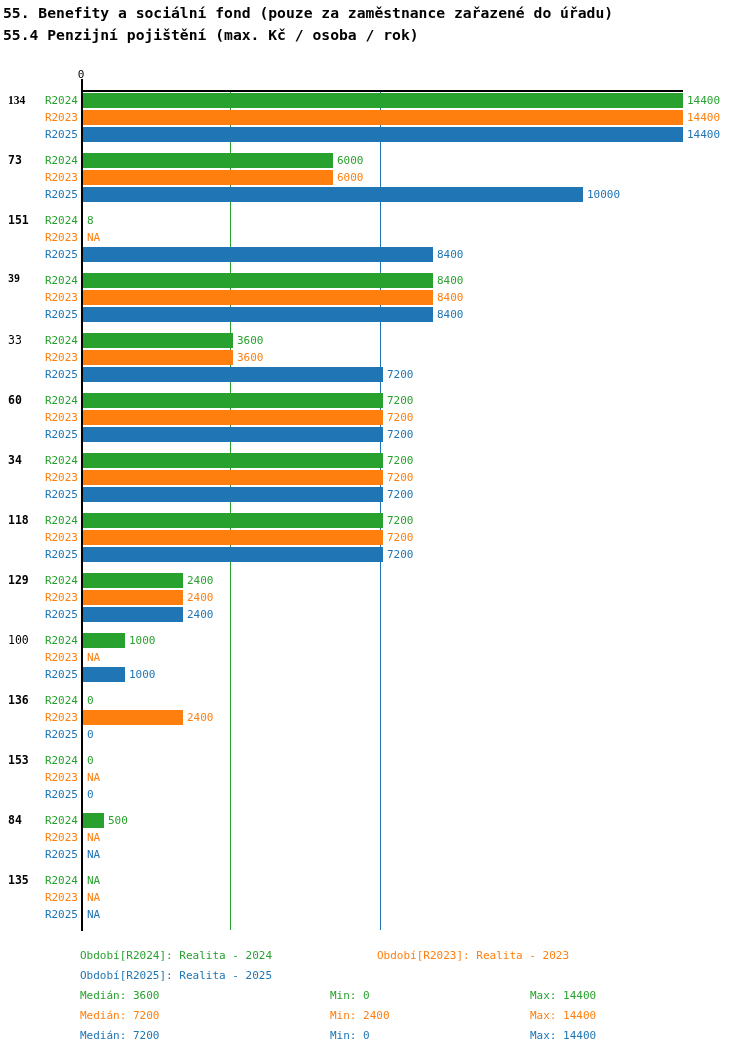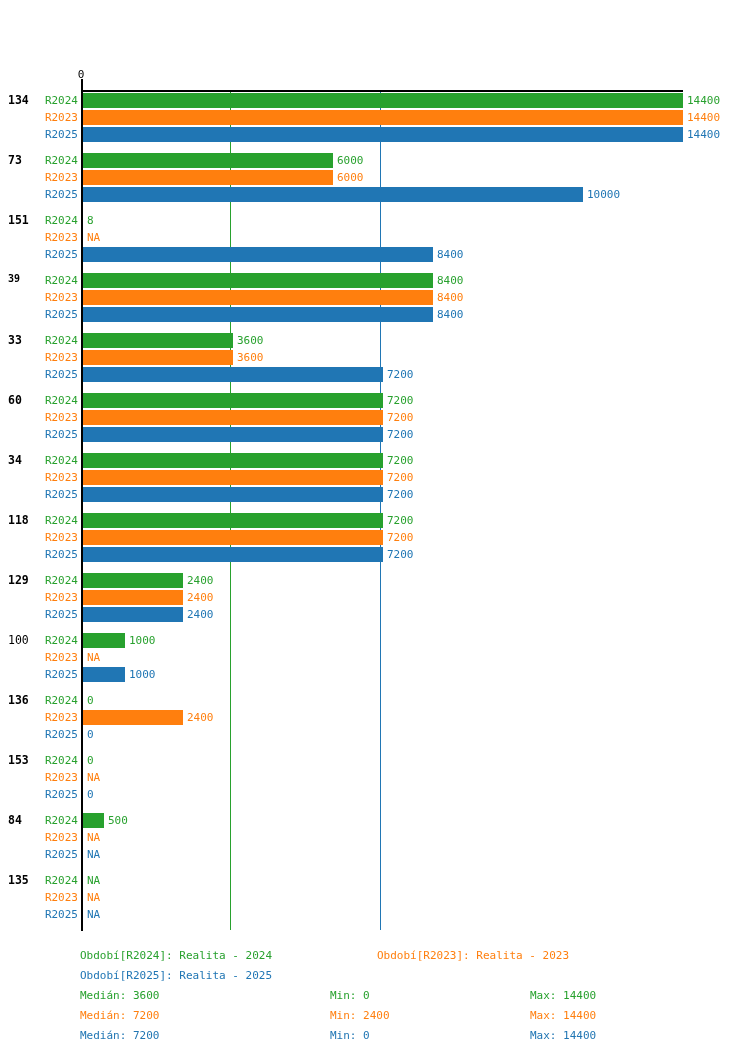--- a/index.html
+++ b/index.html
@@ -10,30 +10,32 @@
   #subtitle{left:3px;top:26px;font-size:14.7px;font-weight:bold;}
   #meta{left:3px;top:45px;font-size:9.5px;}
   #chart{position:absolute;left:0;top:0;width:750px;height:1052px;}
   .footer-text{font-size:11px;line-height:15px;height:15px;}
 </style>
 </head>
 <body>
 
 <div id="page">
 
+  <div class="abs" id="title">55. Benefity a sociální fond (pouze za zaměstnance zařazené do úřadu)</div>
+  <div class="abs" id="subtitle">55.4 Penzijní pojištění (max. Kč / osoba / rok)</div>
 
   <div id="chart">
       <div style="position: absolute; white-space: pre; left: 230px; top: 92px; width: 1px; height: 838px; background: rgb(40, 161, 46);"></div>
       <div style="position: absolute; white-space: pre; left: 380px; top: 92px; width: 1px; height: 838px; background: rgb(255, 127, 14);"></div>
       <div style="position: absolute; white-space: pre; left: 380px; top: 92px; width: 1px; height: 838px; background: rgb(32, 118, 180);"></div>
       <div style="position: absolute; white-space: pre; left: 81px; top: 90px; width: 602px; height: 2px; background: rgb(0, 0, 0);"></div>
       <div style="position: absolute; white-space: pre; left: 81px; top: 90px; width: 2px; height: 841px; background: rgb(0, 0, 0);"></div>
       <div style="position: absolute; white-space: pre; left: 81px; top: 79px; width: 2px; height: 11px; background: rgb(0, 0, 0);"></div>
       <div style="position: absolute; white-space: pre; left: 81px; top: 68px; font-size: 11px; transform: translateX(-50%);">0</div>
-      <div style="position: absolute; white-space: pre; left: 8px; top: 93px; height: 15px; line-height: 15px; font-size: 11.5px; font-weight: bold;">134</div>
+      <div style="position: absolute; white-space: pre; left: 8px; top: 93px; height: 15px; line-height: 15px; font-size: 11.5px; font-weight: bold; font-family: Liberation Serif, serif;">134</div>
       <div style="position: absolute; white-space: pre; left: 0px; top: 93px; width: 78px; height: 15px; line-height: 15px; font-size: 11px; text-align: right; color: rgb(40, 161, 46);">R2024</div>
       <div style="position: absolute; white-space: pre; left: 83px; top: 93px; width: 600px; height: 15px; background: rgb(40, 161, 46);"></div>
       <div style="position: absolute; white-space: pre; left: 687px; top: 93px; height: 15px; line-height: 15px; font-size: 11px; color: rgb(40, 161, 46);">14400</div>
       <div style="position: absolute; white-space: pre; left: 0px; top: 110px; width: 78px; height: 15px; line-height: 15px; font-size: 11px; text-align: right; color: rgb(255, 127, 14);">R2023</div>
       <div style="position: absolute; white-space: pre; left: 83px; top: 110px; width: 600px; height: 15px; background: rgb(255, 127, 14);"></div>
       <div style="position: absolute; white-space: pre; left: 687px; top: 110px; height: 15px; line-height: 15px; font-size: 11px; color: rgb(255, 127, 14);">14400</div>
       <div style="position: absolute; white-space: pre; left: 0px; top: 127px; width: 78px; height: 15px; line-height: 15px; font-size: 11px; text-align: right; color: rgb(32, 118, 180);">R2025</div>
       <div style="position: absolute; white-space: pre; left: 83px; top: 127px; width: 600px; height: 15px; background: rgb(32, 118, 180);"></div>
       <div style="position: absolute; white-space: pre; left: 687px; top: 127px; height: 15px; line-height: 15px; font-size: 11px; color: rgb(32, 118, 180);">14400</div>
       <div style="position: absolute; white-space: pre; left: 8px; top: 153px; height: 15px; line-height: 15px; font-size: 11.5px; font-weight: bold;">73</div>
@@ -57,21 +59,21 @@
       <div style="position: absolute; white-space: pre; left: 8px; top: 271px; height: 15px; line-height: 15px; font-size: 10px; font-weight: bold;">39</div>
       <div style="position: absolute; white-space: pre; left: 0px; top: 273px; width: 78px; height: 15px; line-height: 15px; font-size: 11px; text-align: right; color: rgb(40, 161, 46);">R2024</div>
       <div style="position: absolute; white-space: pre; left: 83px; top: 273px; width: 350px; height: 15px; background: rgb(40, 161, 46);"></div>
       <div style="position: absolute; white-space: pre; left: 437px; top: 273px; height: 15px; line-height: 15px; font-size: 11px; color: rgb(40, 161, 46);">8400</div>
       <div style="position: absolute; white-space: pre; left: 0px; top: 290px; width: 78px; height: 15px; line-height: 15px; font-size: 11px; text-align: right; color: rgb(255, 127, 14);">R2023</div>
       <div style="position: absolute; white-space: pre; left: 83px; top: 290px; width: 350px; height: 15px; background: rgb(255, 127, 14);"></div>
       <div style="position: absolute; white-space: pre; left: 437px; top: 290px; height: 15px; line-height: 15px; font-size: 11px; color: rgb(255, 127, 14);">8400</div>
       <div style="position: absolute; white-space: pre; left: 0px; top: 307px; width: 78px; height: 15px; line-height: 15px; font-size: 11px; text-align: right; color: rgb(32, 118, 180);">R2025</div>
       <div style="position: absolute; white-space: pre; left: 83px; top: 307px; width: 350px; height: 15px; background: rgb(32, 118, 180);"></div>
       <div style="position: absolute; white-space: pre; left: 437px; top: 307px; height: 15px; line-height: 15px; font-size: 11px; color: rgb(32, 118, 180);">8400</div>
-      <div style="position: absolute; white-space: pre; left: 8px; top: 333px; height: 15px; line-height: 15px; font-size: 11.5px; font-weight: bold;">33</div>
+      <div style="position: absolute; white-space: pre; left: 8px; top: 333px; height: 15px; line-height: 15px; font-size: 11.5px; font-weight: normal;">33</div>
       <div style="position: absolute; white-space: pre; left: 0px; top: 333px; width: 78px; height: 15px; line-height: 15px; font-size: 11px; text-align: right; color: rgb(40, 161, 46);">R2024</div>
       <div style="position: absolute; white-space: pre; left: 83px; top: 333px; width: 150px; height: 15px; background: rgb(40, 161, 46);"></div>
       <div style="position: absolute; white-space: pre; left: 237px; top: 333px; height: 15px; line-height: 15px; font-size: 11px; color: rgb(40, 161, 46);">3600</div>
       <div style="position: absolute; white-space: pre; left: 0px; top: 350px; width: 78px; height: 15px; line-height: 15px; font-size: 11px; text-align: right; color: rgb(255, 127, 14);">R2023</div>
       <div style="position: absolute; white-space: pre; left: 83px; top: 350px; width: 150px; height: 15px; background: rgb(255, 127, 14);"></div>
       <div style="position: absolute; white-space: pre; left: 237px; top: 350px; height: 15px; line-height: 15px; font-size: 11px; color: rgb(255, 127, 14);">3600</div>
       <div style="position: absolute; white-space: pre; left: 0px; top: 367px; width: 78px; height: 15px; line-height: 15px; font-size: 11px; text-align: right; color: rgb(32, 118, 180);">R2025</div>
       <div style="position: absolute; white-space: pre; left: 83px; top: 367px; width: 300px; height: 15px; background: rgb(32, 118, 180);"></div>
       <div style="position: absolute; white-space: pre; left: 387px; top: 367px; height: 15px; line-height: 15px; font-size: 11px; color: rgb(32, 118, 180);">7200</div>
       <div style="position: absolute; white-space: pre; left: 8px; top: 393px; height: 15px; line-height: 15px; font-size: 11.5px; font-weight: bold;">60</div>

